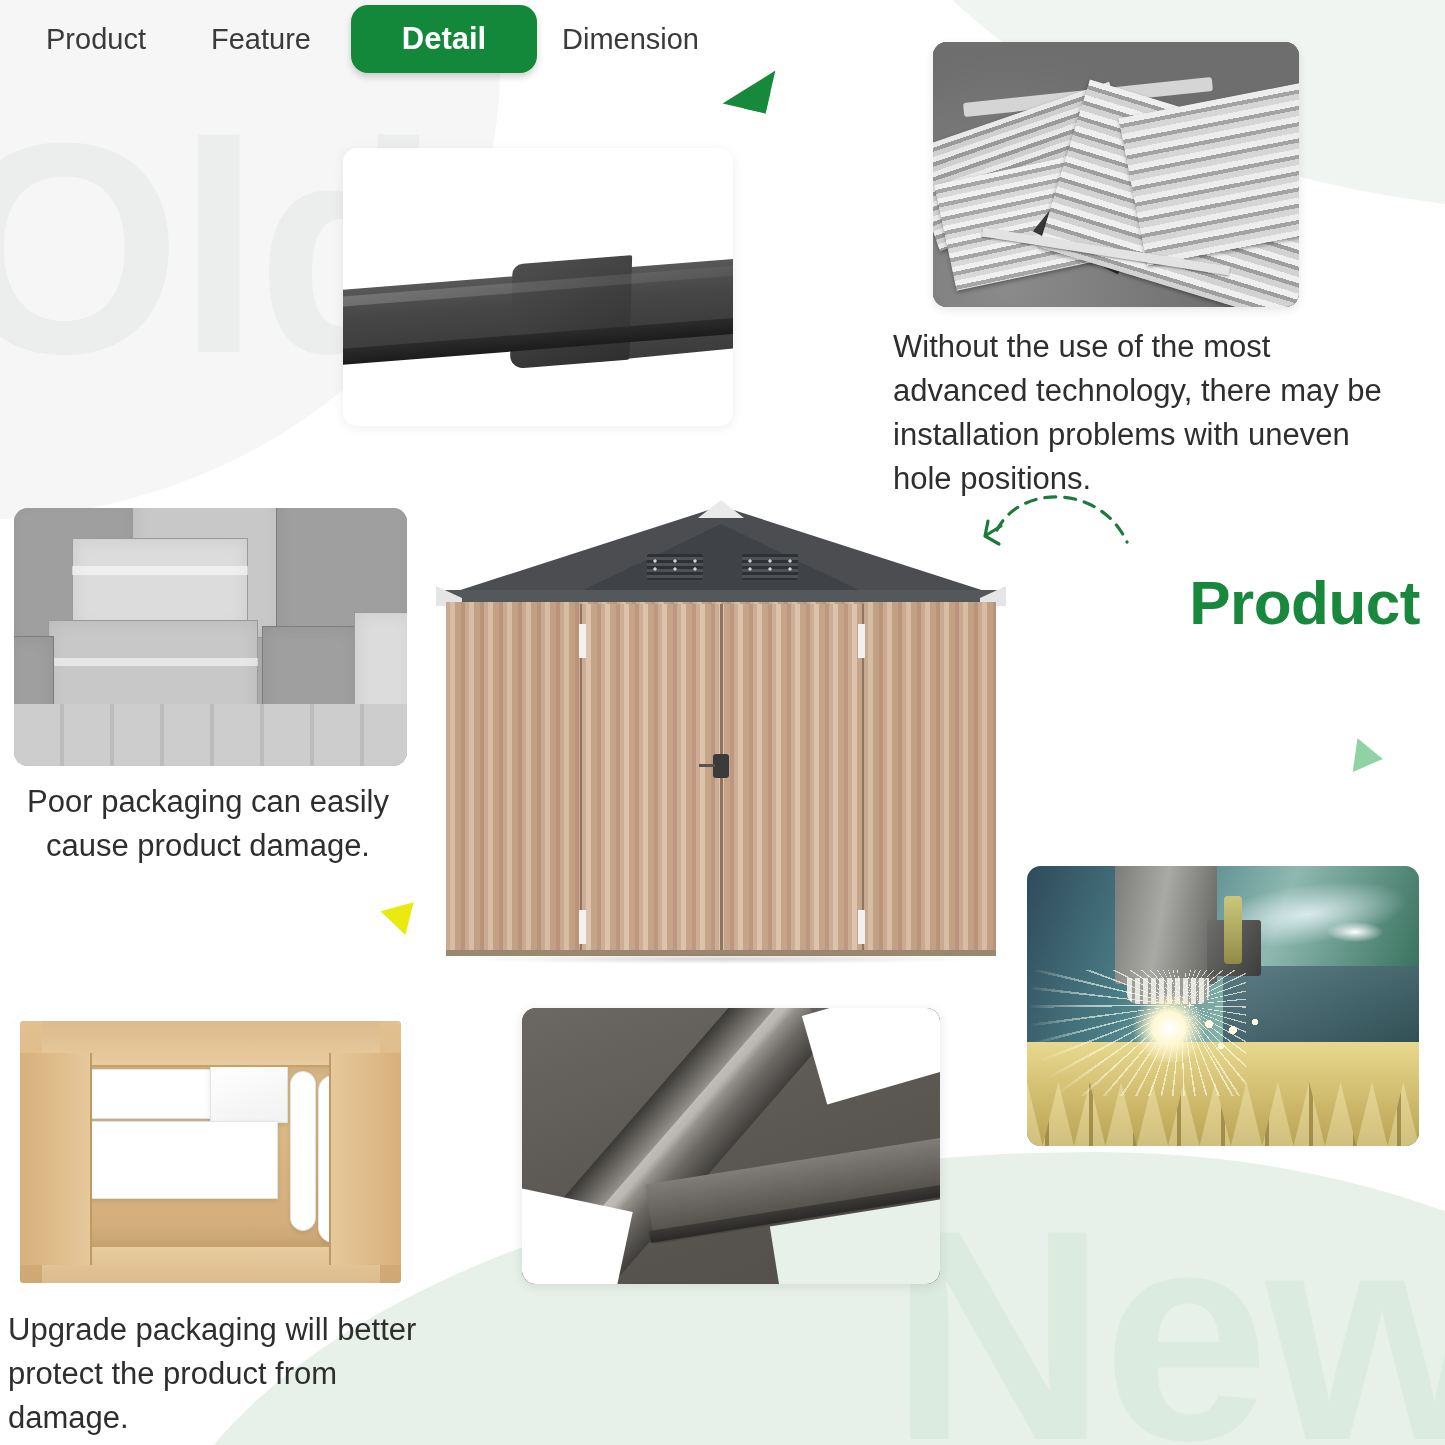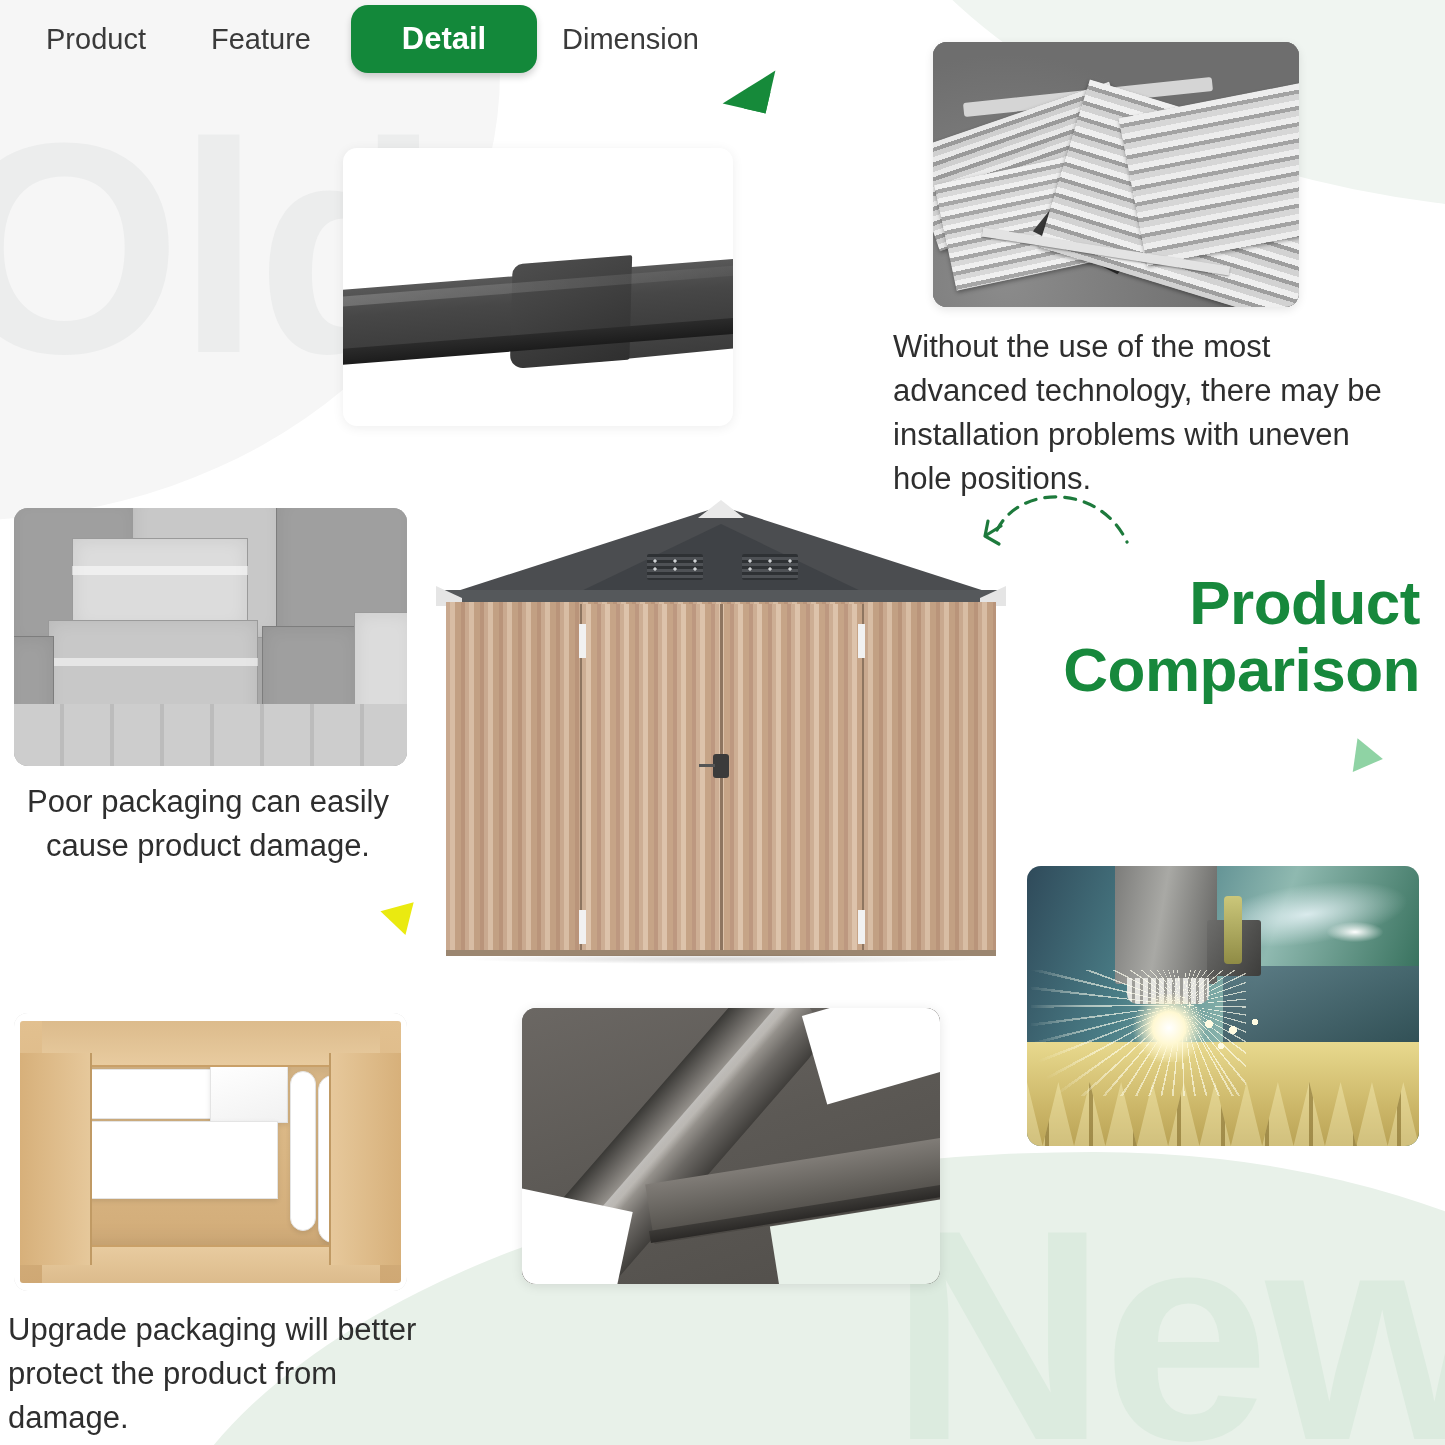--- a/index.html
+++ b/index.html
@@ -630,16 +630,15 @@
   <div class="caption" id="caption-uneven-holes">Without the use of the most advanced technology, there may be installation problems with uneven hole positions.</div>
 
   <div class="caption" id="caption-poor-packaging">Poor packaging can easily cause product damage.</div>
 
   <div class="caption" id="caption-upgrade-packaging">Upgrade packaging will better protect the product from damage.</div>
 
 
 
   <div id="product-comparison-heading">
     <div>Product</div>
-    <div>Comparison</div>
   </div>
 
 </div>
 
 </body></html>

